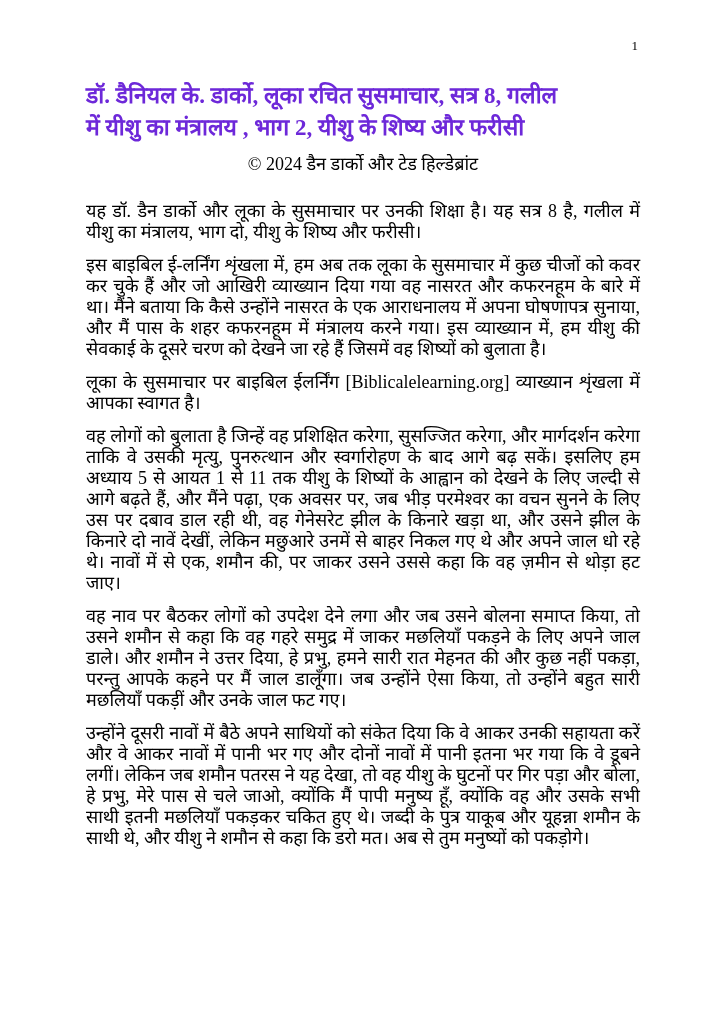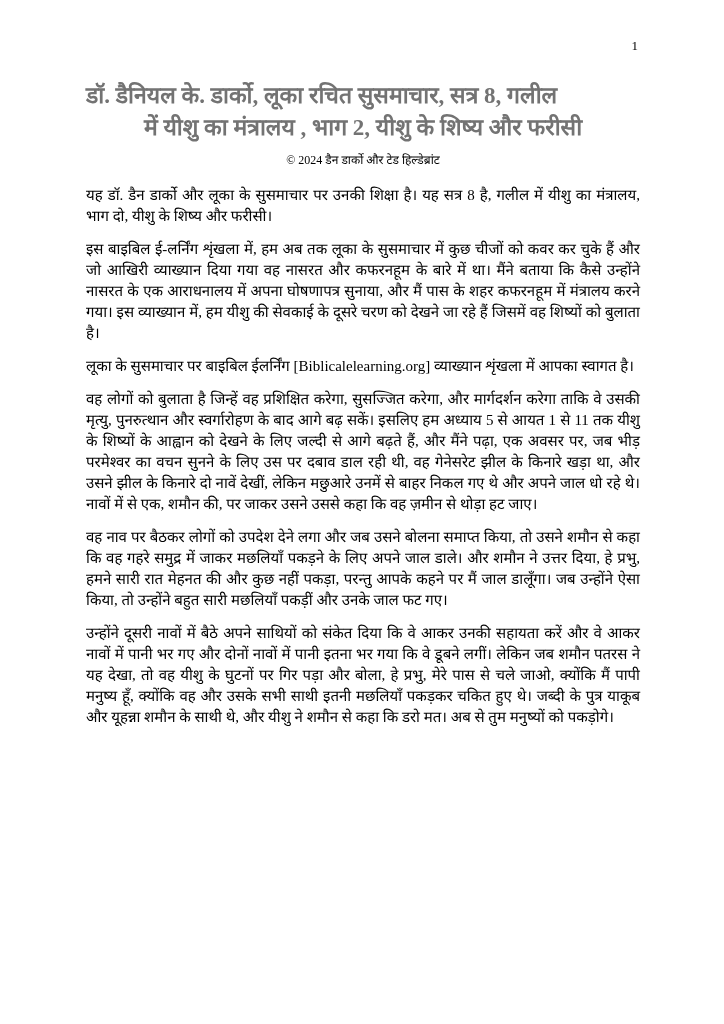--- a/index.html
+++ b/index.html
@@ -26,38 +26,37 @@
     font-size: 13px;
     color: #000000;
   }
   .content {
     padding: 80px 84px 0 86px;
   }
   .doc-title {
     font-size: 23px;
     font-weight: bold;
     line-height: 32px;
-    color: #737373;
+    color: #6d28d9;
   }
   .title-part1 {
     display: block;
     text-align: left;
   }
   .title-part2 {
     display: block;
-    text-align: center;
   }
   .copyright {
     text-align: center;
-    font-size: 12px;
+    font-size: 18px;
     margin-top: 7px;
   }
   .doc-body {
-    margin-top: 17px;
-    font-size: 15px;
+    margin-top: 26px;
+    font-size: 18px;
     line-height: 21px;
     text-align: justify;
   }
   .doc-body p {
     margin-bottom: 12px;
   }
 </style>
 </head>
 <body>
 

